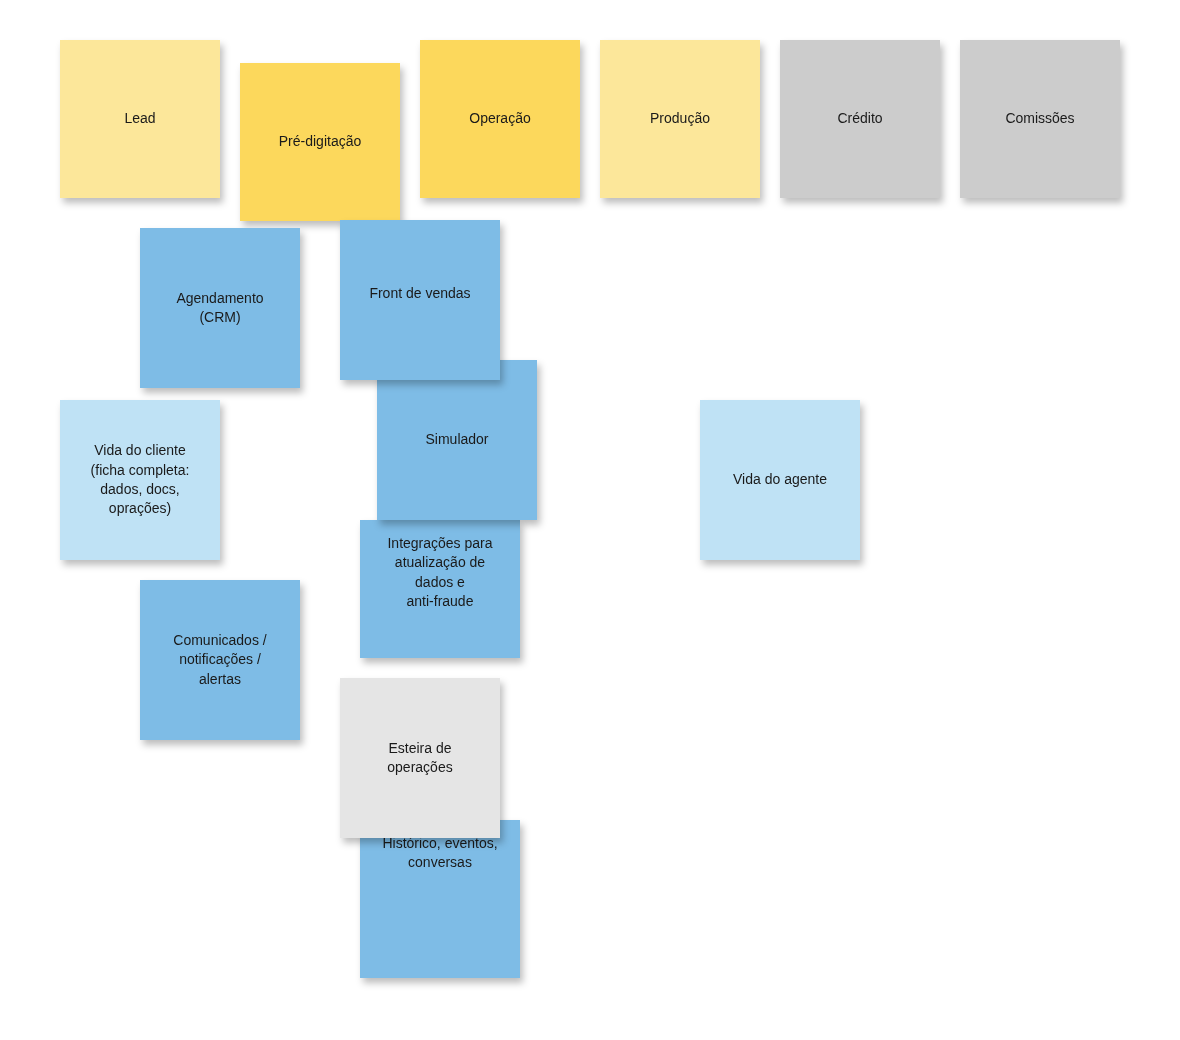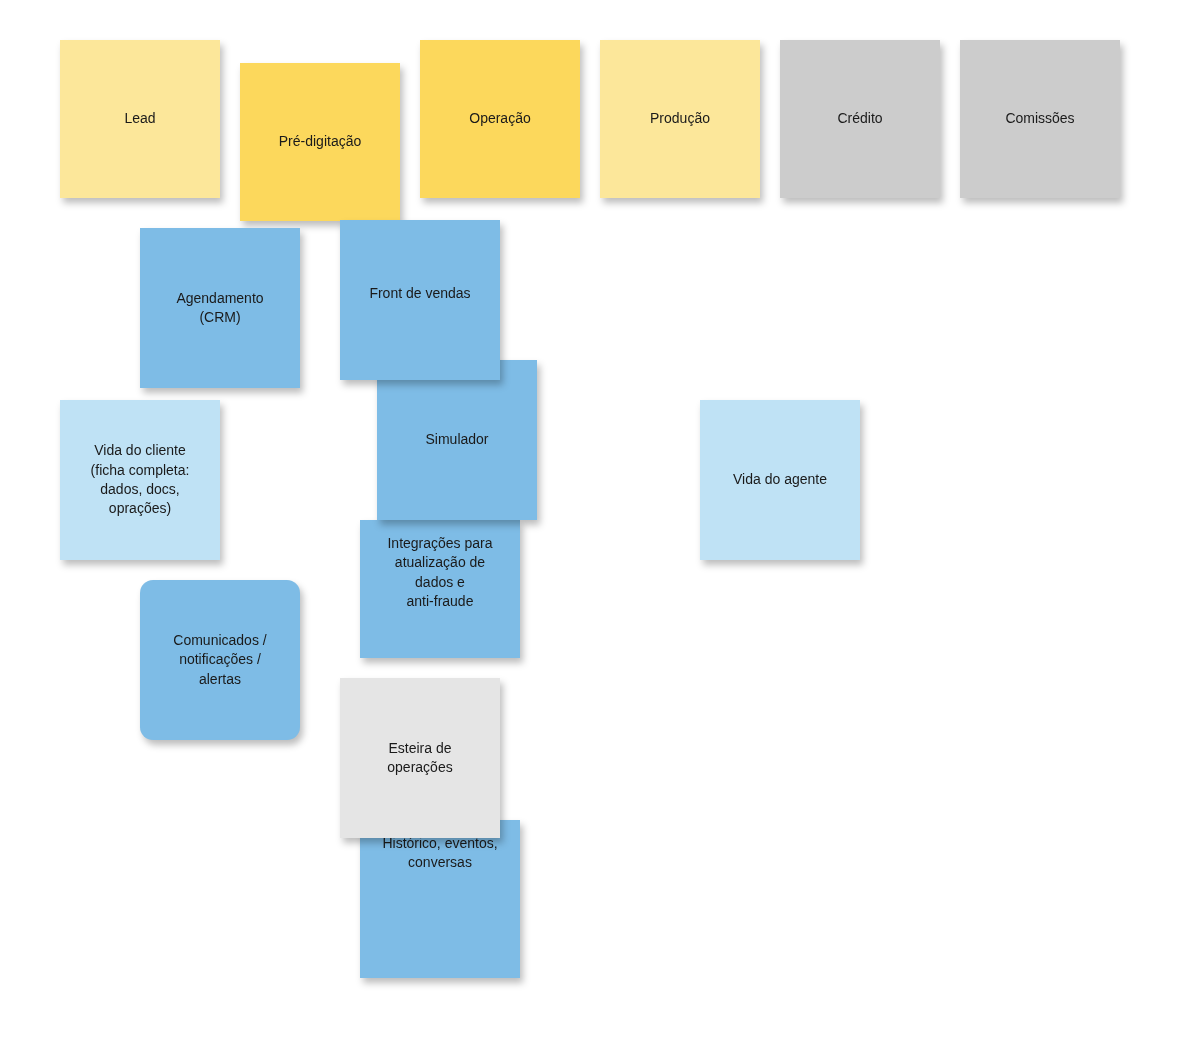--- a/index.html
+++ b/index.html
@@ -88,21 +88,21 @@
     <span class="lbl">Vida do agente</span>
   </div>
 
   <div class="card upper upper2" style="left:360px;top:520px;width:160px;height:138px;background:#7ebce6;z-index:1;">
     <span class="lbl">Integrações para
 atualização de
 dados e
 anti-fraude</span>
   </div>
 
-  <div class="card mid" style="left:140px;top:580px;width:160px;height:160px;background:#7ebce6;border-radius:13px;">
+  <div class="card mid" style="left:140px;top:580px;width:160px;height:160px;background:#7ebce6;">
     <span class="lbl">Comunicados /
 notificações /
 alertas</span>
   </div>
 
   <div class="card mid" style="left:340px;top:678px;width:160px;height:160px;background:#e5e5e5;z-index:3;">
     <span class="lbl">Esteira de
 operações</span>
   </div>
 

